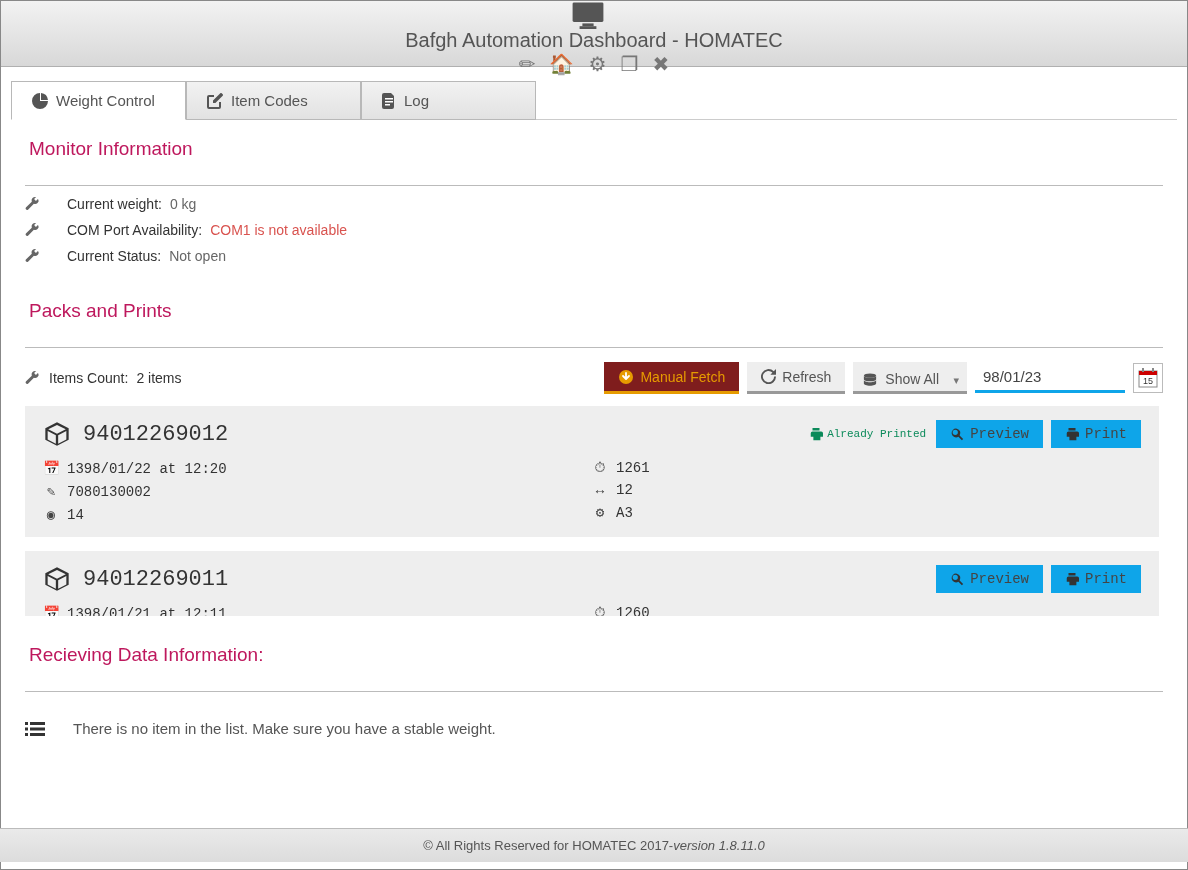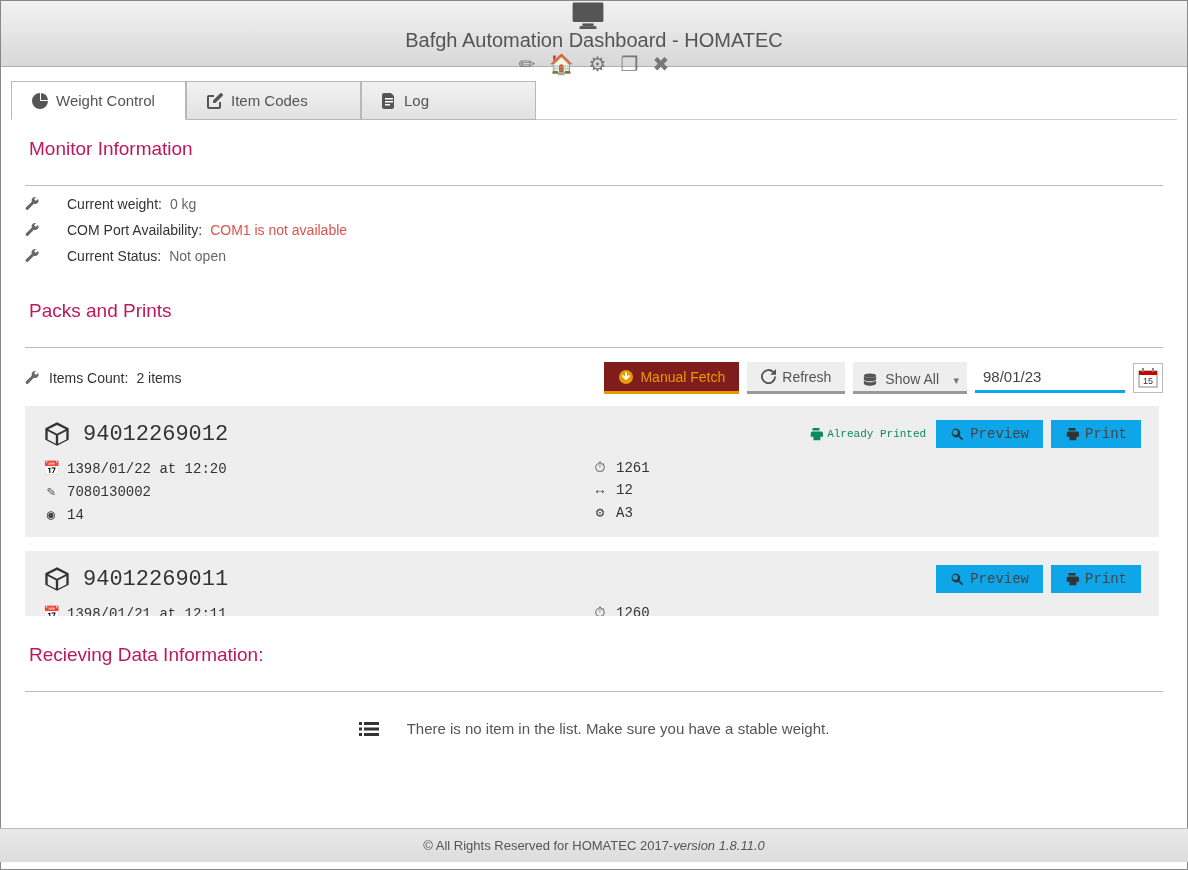--- a/index.html
+++ b/index.html
@@ -184,21 +184,21 @@
 .detail { display: flex; align-items: center; gap: 8px; font-size: 14px; color: #333; }
 .detail .ico { width: 16px; text-align: center; color: #444; }
 
 .receiving-empty {
   text-align: center;
   padding: 28px 0;
   color: #555;
   font-size: 15px;
   display: flex;
   align-items: center;
-  justify-content: center;
+  justify-content: flex-start;
   gap: 28px;
 }
 
 .footer {
   position: absolute;
   bottom: 8px; left: 0; right: 0;
   height: 34px;
   background: linear-gradient(to bottom, #eaeaea, #dcdcdc);
   border-top: 1px solid #bbb;
   display: flex; align-items: center; justify-content: center;

